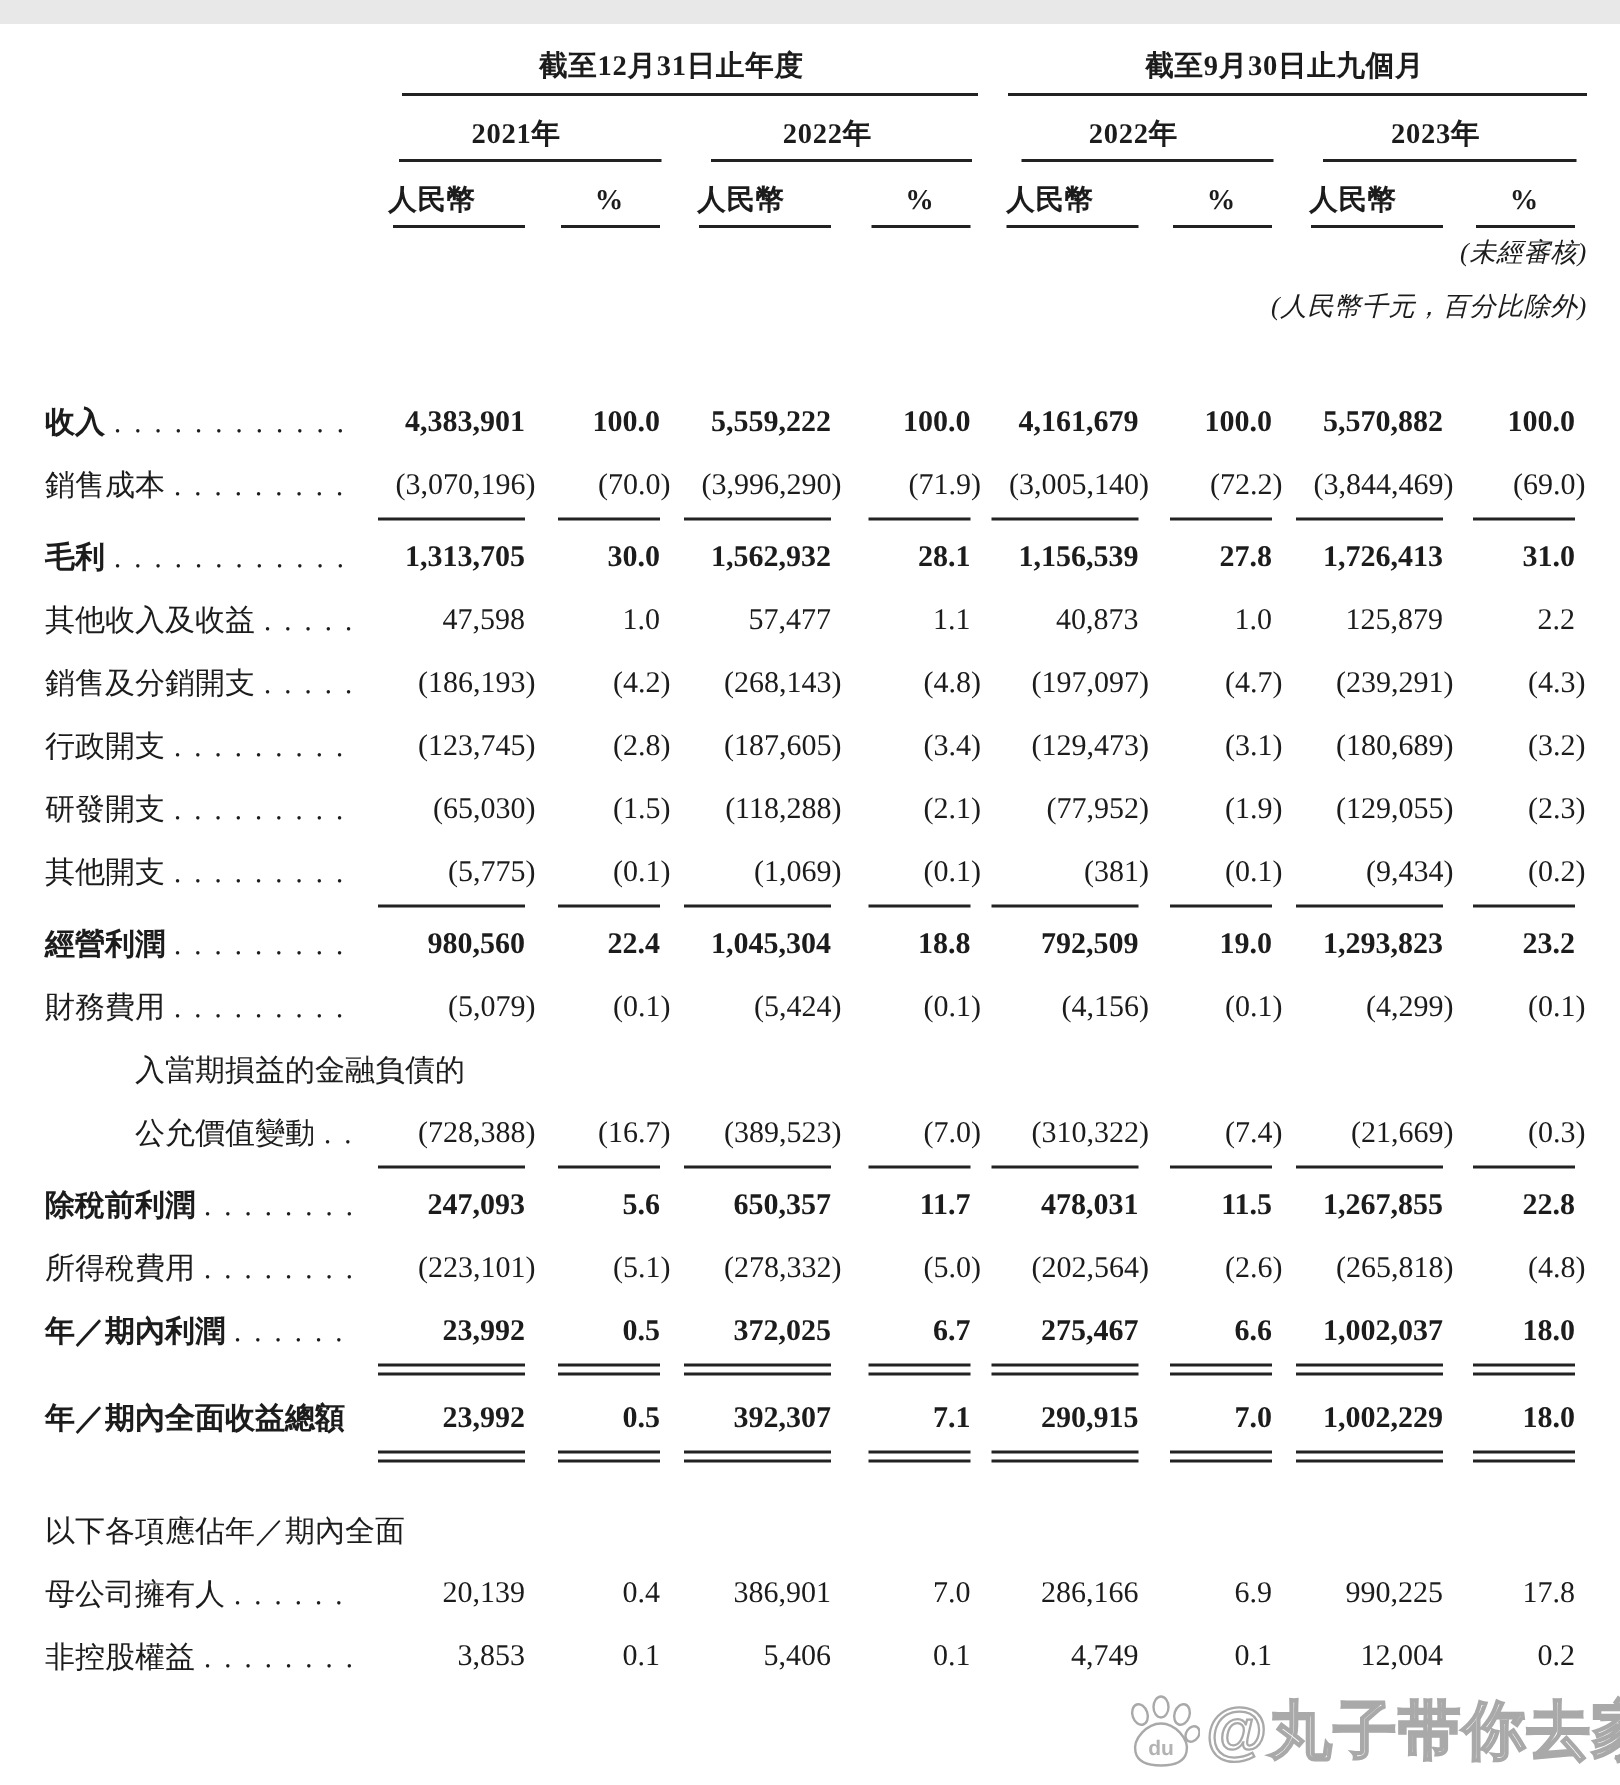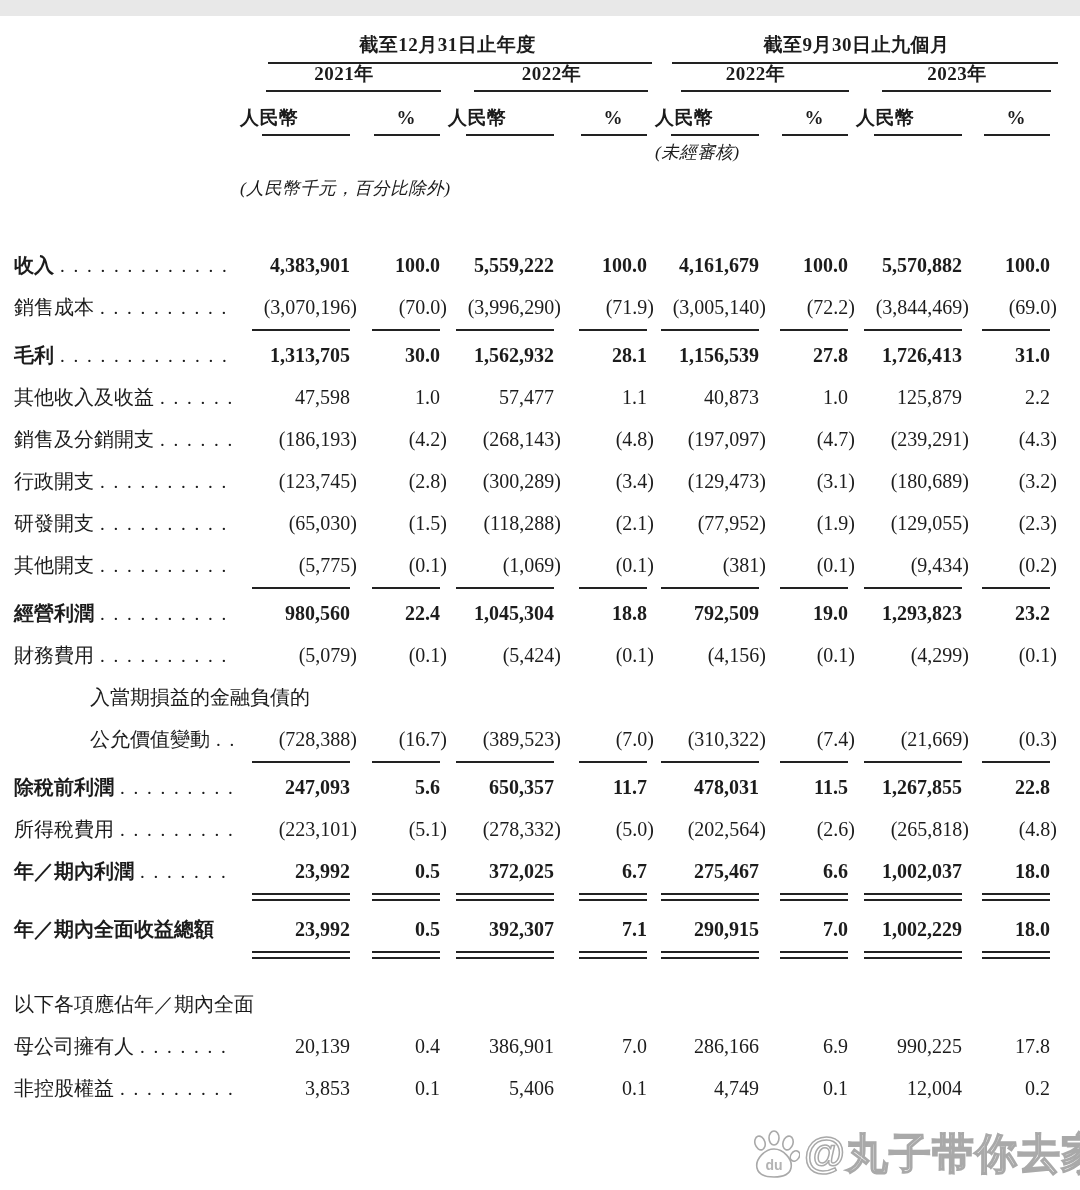--- a/index.html
+++ b/index.html
@@ -16,47 +16,47 @@
     border-collapse:collapse;
     table-layout:fixed;
     width:1058px;
     margin:0;
   }
   td,th{padding:0;margin:0;vertical-align:middle;font-weight:normal;}
 
   
   thead th{vertical-align:bottom;}
   .h-group{height:48px;}
-  .h-year{height:28px;}
+  .h-year{height:44px;}
   .h-cur{height:44px;}
   .h-note1{height:32px;}
   .h-note2{height:40px;}
   .h-spacer{height:36px;}
   .htxt{
     font-weight:700;font-size:19px;text-align:center;
     letter-spacing:.5px;white-space:nowrap;line-height:1.1;
   }
   .hline{border-bottom:2.5px solid #222;}
   .h-group .g1 .hline{margin:6px 3px 0 28px;}
   .h-group .g2 .hline{margin:6px 0 0 17px;}
   .h-year .hline{margin:5px 7px 0 26px;border-bottom-width:2px;}
   .h-cur .hline{margin-top:5px;margin-left:auto;border-bottom-width:2px;}
   .h-cur th.rmb .hline{width:88px;margin-right:8px;}
   .h-cur th.pc  .hline{width:66px;margin-right:8px;}
-  .h-cur th.rmb .htxt{text-align:left;padding-right:22px;}
+  .h-cur th.rmb .htxt{text-align:center;padding-right:22px;}
   .h-cur th.pc  .htxt{text-align:right;padding-right:32px;}
   .note{
-    font-style:italic;font-size:17.5px;text-align:left;
+    font-style:italic;font-size:17.5px;text-align:right;
     font-weight:400;letter-spacing:.5px;white-space:nowrap;
   }
 
   
   tbody td{height:42px;font-size:20px;}
   td.lbl{white-space:nowrap;overflow:visible;}
-  .lblwrap{display:flex;align-items:baseline;padding-left:14px;padding-right:6px;}
+  .lblwrap{display:flex;align-items:baseline;padding-left:30px;padding-right:6px;}
   .ind .lblwrap{padding-left:90px;}
   .leader{
     flex:1;overflow:hidden;white-space:nowrap;
     font-weight:400;letter-spacing:2px;
     padding-left:6px;font-size:19px;
   }
   td.num{text-align:right;padding-right:8px;white-space:nowrap;}
   .val.neg{margin-right:-7px;}
   tr.b td, tr.b .val{font-weight:700;}
   tr.b .leader{font-weight:400;}
@@ -290,21 +290,21 @@
         </tr>
         <tr>
           <td class="lbl">
             <div class="lblwrap">
               <span>行政開支</span>
               <span class="leader">. . . . . . . . . . . . . . . . . . . . . . . . . . . . . . . . . . . . . . . .</span>
             </div>
           </td>
           <td class="num rmb"><span class="val neg">(123,745)</span></td>
           <td class="num pc"><span class="val neg">(2.8)</span></td>
-          <td class="num rmb"><span class="val neg">(300,289)</span></td>
+          <td class="num rmb"><span class="val neg">(187,605)</span></td>
           <td class="num pc"><span class="val neg">(3.4)</span></td>
           <td class="num rmb"><span class="val neg">(129,473)</span></td>
           <td class="num pc"><span class="val neg">(3.1)</span></td>
           <td class="num rmb"><span class="val neg">(180,689)</span></td>
           <td class="num pc"><span class="val neg">(3.2)</span></td>
         </tr>
         <tr>
           <td class="lbl">
             <div class="lblwrap">
               <span>研發開支</span>

